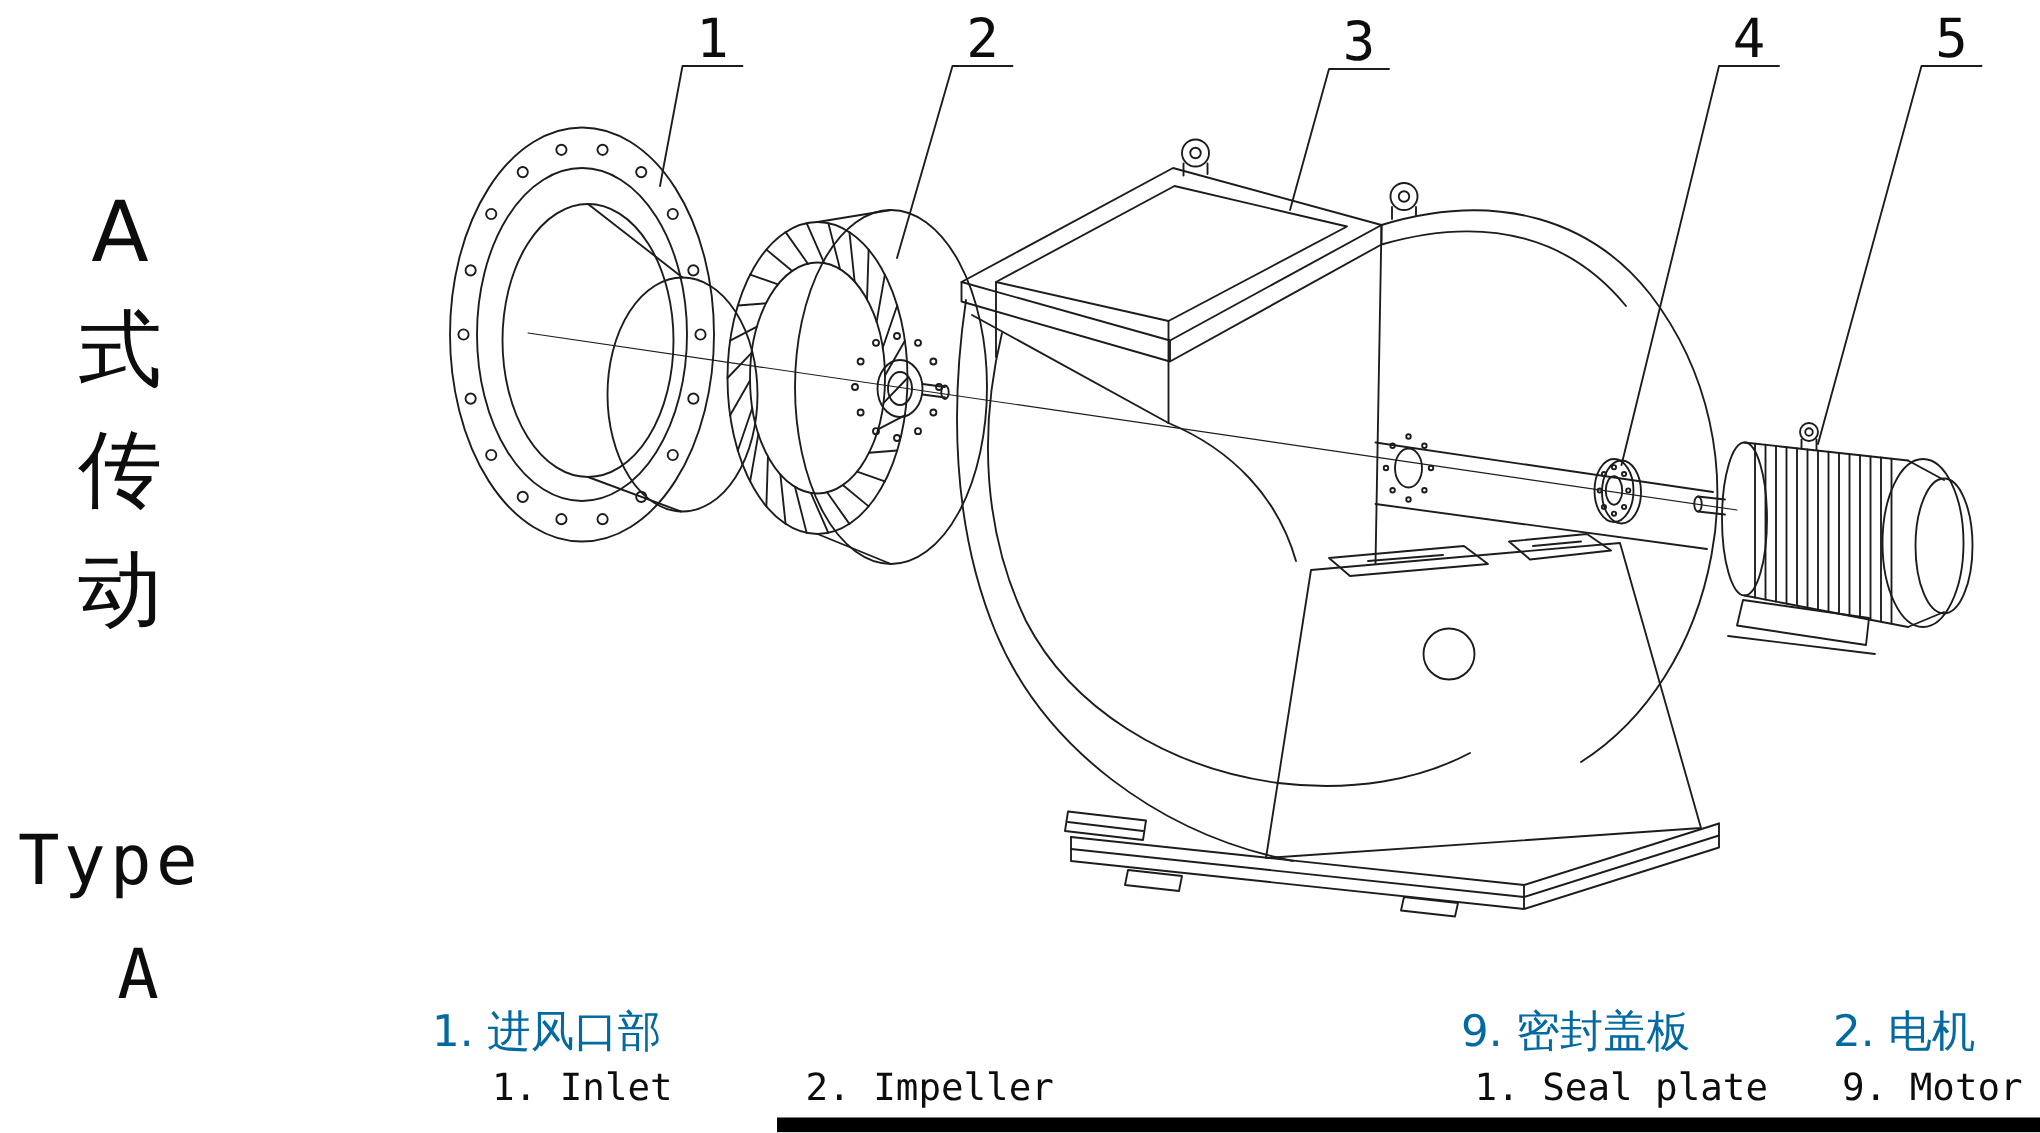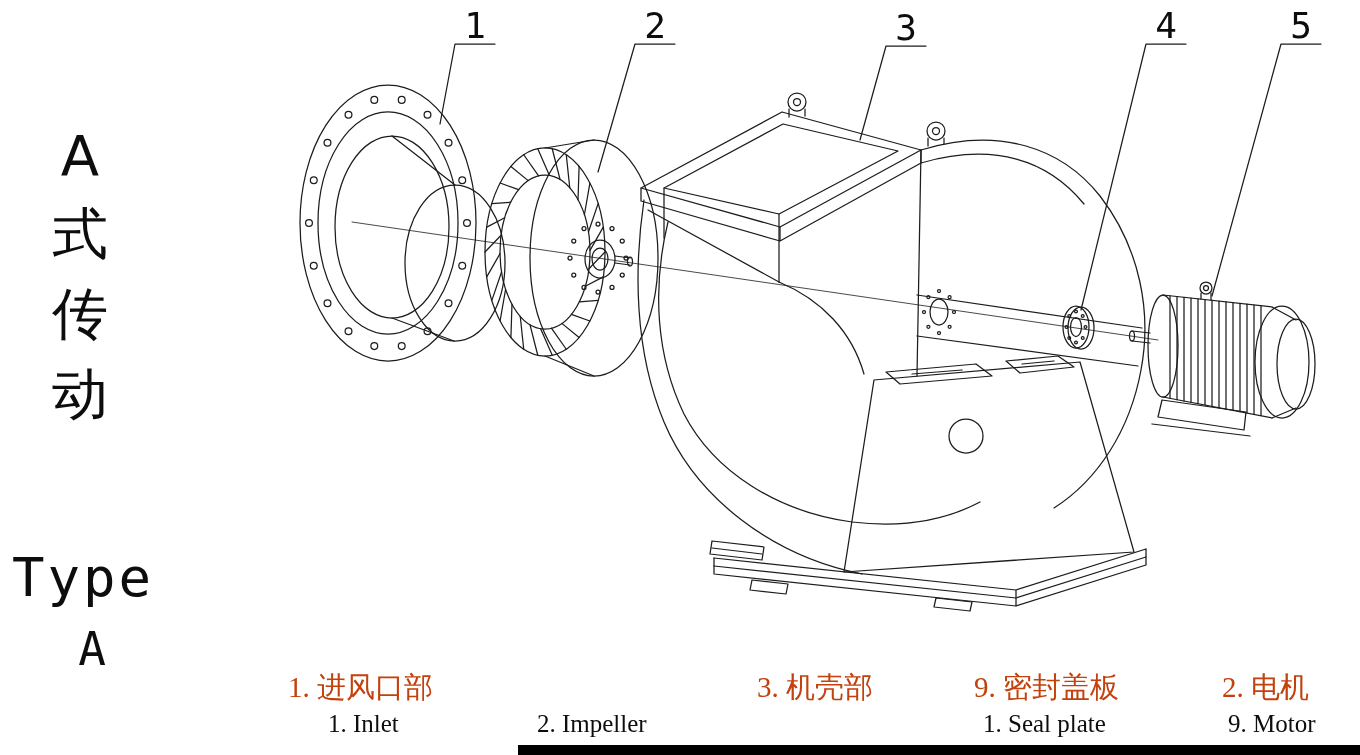--- a/index.html
+++ b/index.html
@@ -2,24 +2,24 @@
 <html><head>
 <meta charset="utf-8">
 <style>
   html,body{margin:0;padding:0;background:#fff;}
   .stage{position:relative;width:1360px;height:755px;background:#ffffff;overflow:hidden;
          font-family:"DejaVu Sans",sans-serif;color:#111;}
   .cjk{font-family:"DejaVu Sans",sans-serif;}
   .mono{font-family:"DejaVu Sans Mono",monospace;}
   .title-char{position:absolute;left:40px;width:80px;text-align:center;
               font-size:56px;line-height:1;color:#0d0d0d;}
-  .type-word{position:absolute;left:12px;top:546px;font-size:54px;letter-spacing:3px;color:#0d0d0d;}
+  .type-word{position:absolute;left:12px;top:546px;font-size:46px;letter-spacing:3px;color:#0d0d0d;}
   .type-letter{position:absolute;left:62px;top:622px;width:60px;text-align:center;font-size:46px;color:#0d0d0d;}
-  .legend-cn{position:absolute;top:668px;font-size:29px;color:#c2410c;white-space:nowrap;font-family:Liberation Serif, serif;}
-  .legend-en{position:absolute;top:710px;font-size:25px;color:#0d0d0d;white-space:nowrap;font-family:Liberation Serif, serif;}
+  .legend-cn{position:absolute;top:668px;font-size:29px;color:#0369a1;white-space:nowrap;}
+  .legend-en{position:absolute;top:710px;font-size:25px;color:#0d0d0d;white-space:nowrap;}
   .bottom-bar{position:absolute;left:518px;top:745px;width:842px;height:10px;background:#000;}
   svg#drawing{position:absolute;left:0;top:0;}
   svg#drawing *{vector-effect:non-scaling-stroke;}
   .ln{stroke:#1c1c1c;fill:none;stroke-width:1.25;stroke-linecap:round;stroke-linejoin:round;}
   .thin{stroke-width:0.8;}
   .callout-num{font-family:"DejaVu Sans Mono",monospace;font-size:36px;fill:#0d0d0d;stroke:none;}
 </style>
 </head>
 <body>
 
@@ -242,21 +242,20 @@
       <path class="ln" d="M 1186 44 L 1146 44 L 1081 310"></path>
       <text class="callout-num" x="1166" y="38" text-anchor="middle">4</text>
     </g>
     <g>
       <path class="ln" d="M 1321 44 L 1281 44 L 1212 296"></path>
       <text class="callout-num" x="1301" y="38" text-anchor="middle">5</text>
     </g>
   </svg>
 
   <span class="legend-cn cjk" style="left:288px">1. 进风口部</span>
-  <span class="legend-cn cjk" style="left:757px">3. 机壳部</span>
   <span class="legend-cn cjk" style="left:974px">9. 密封盖板</span>
   <span class="legend-cn cjk" style="left:1222px">2. 电机</span>
 
   <span class="legend-en mono" style="left:328px">1. Inlet</span>
   <span class="legend-en mono" style="left:537px">2. Impeller</span>
   <span class="legend-en mono" style="left:983px">1. Seal plate</span>
   <span class="legend-en mono" style="left:1228px">9. Motor</span>
 
   <div class="bottom-bar"></div>
 </div>

